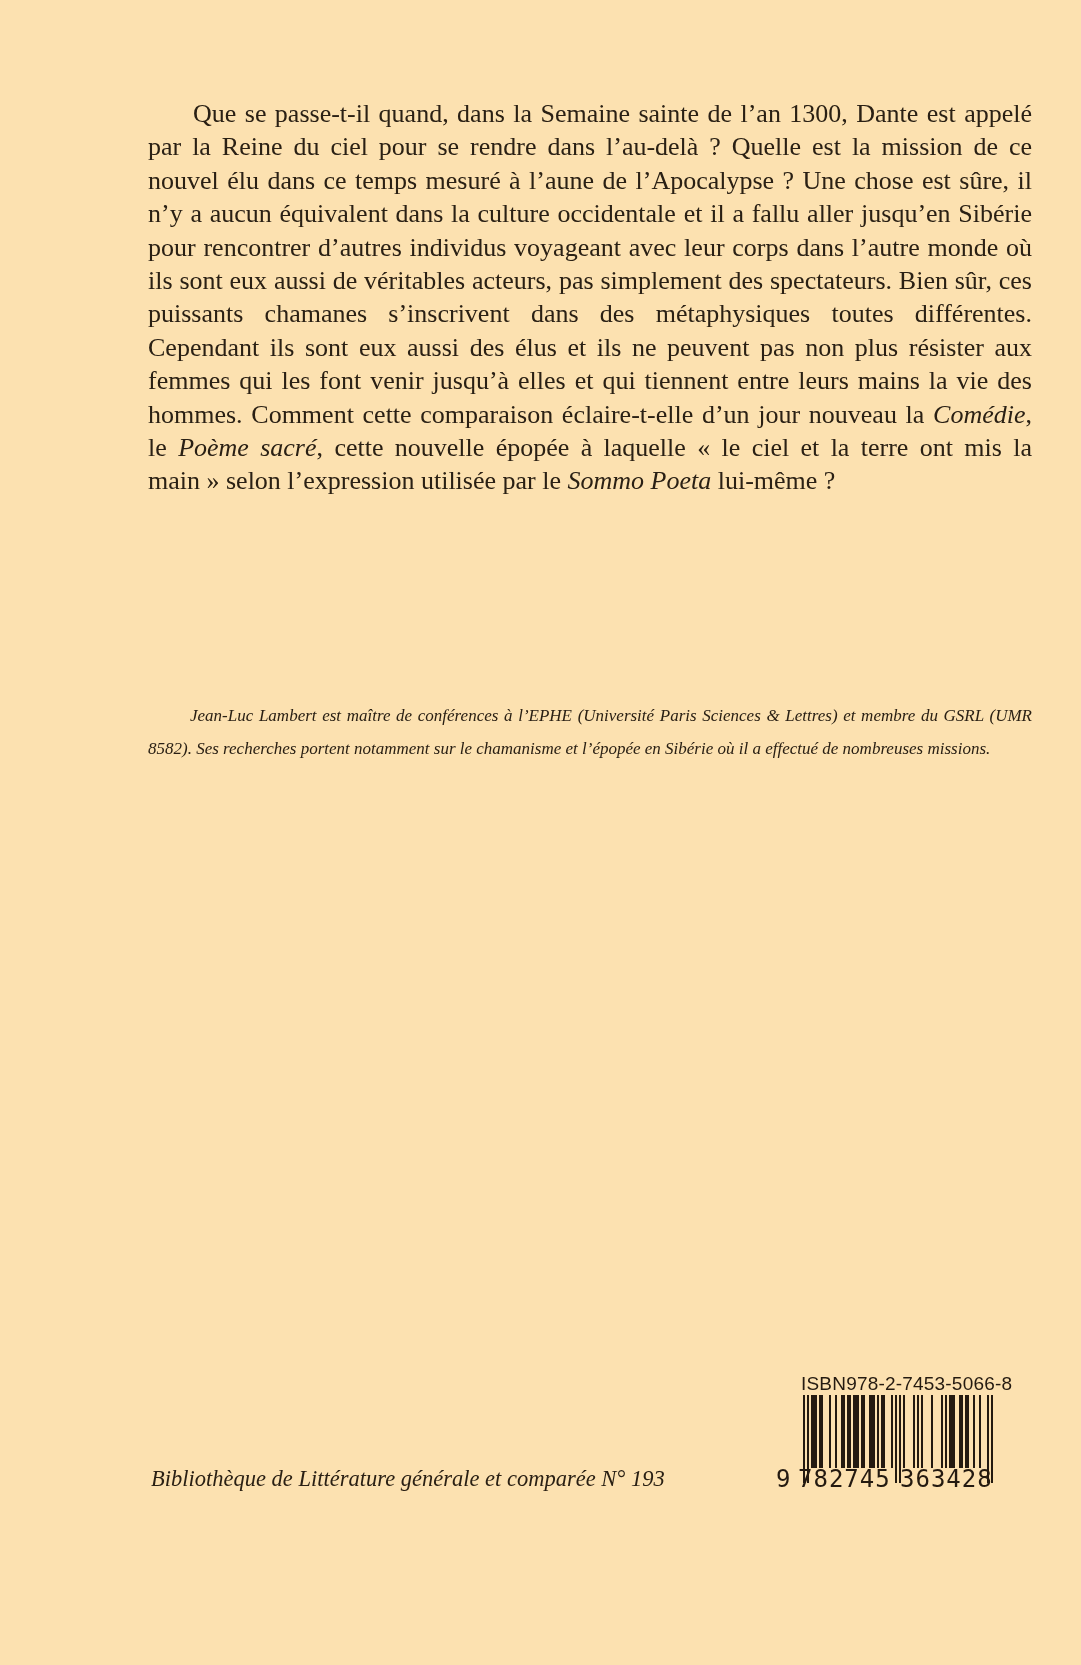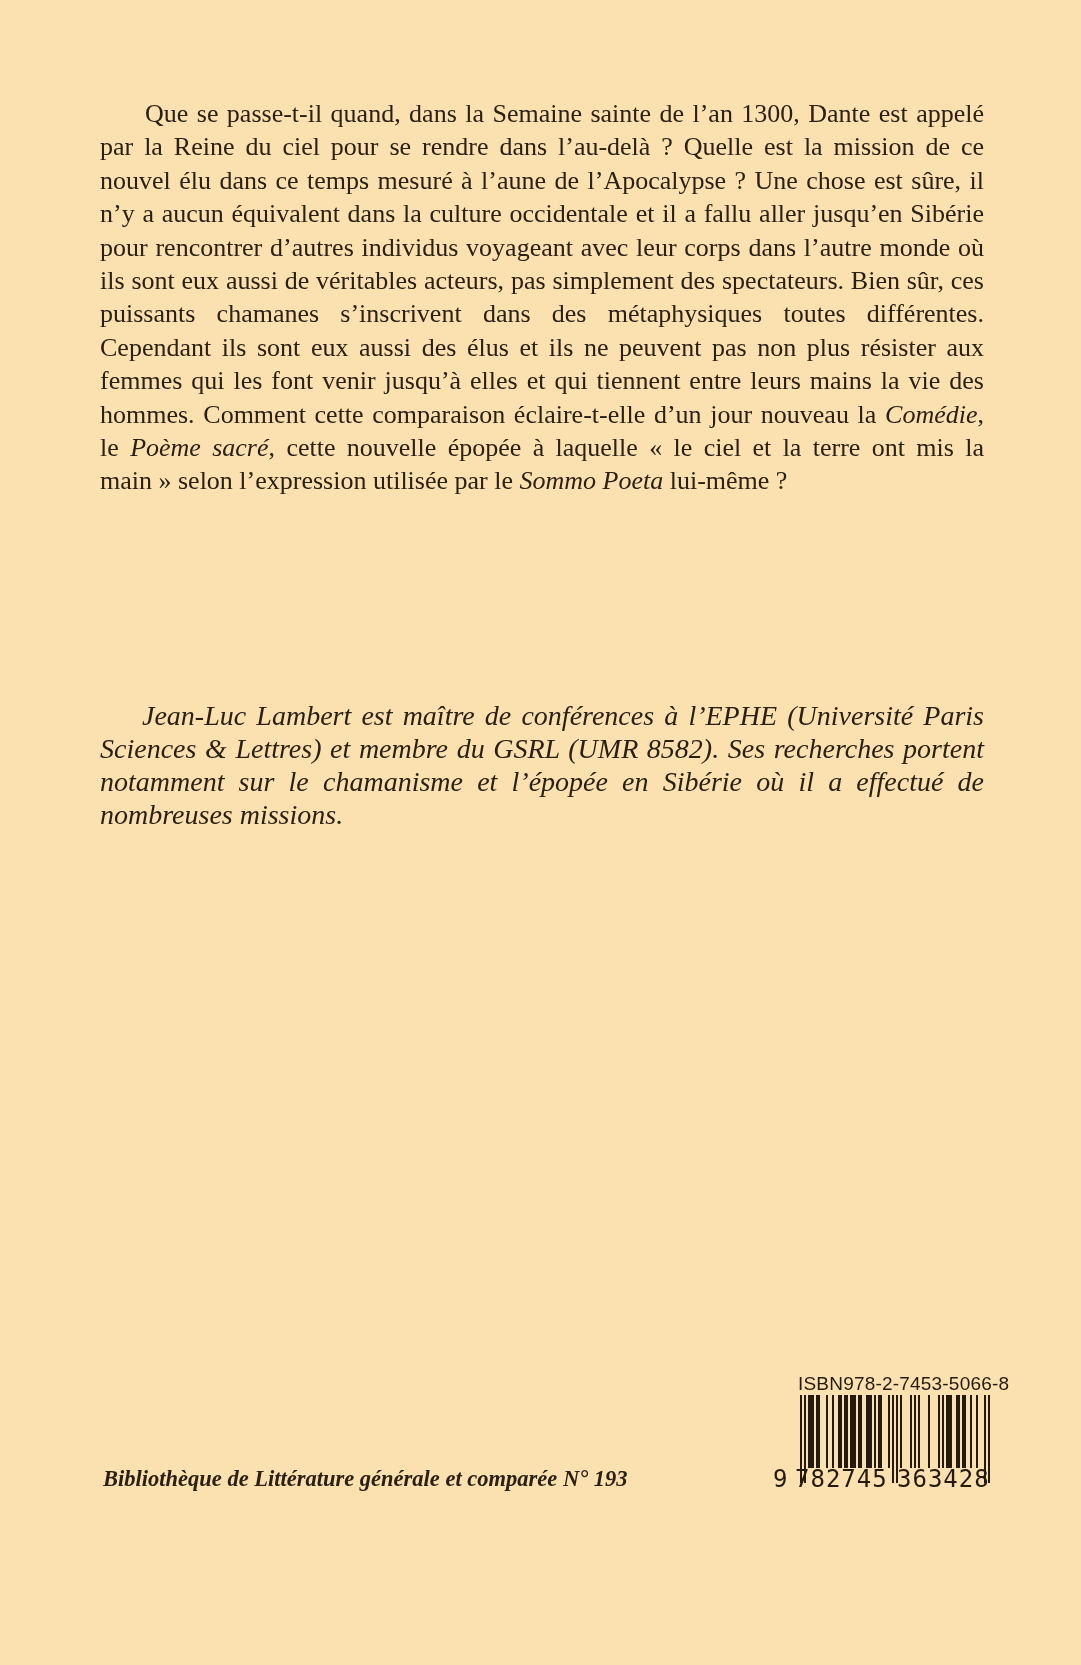--- a/index.html
+++ b/index.html
@@ -7,51 +7,51 @@
     width: 1081px; height: 1665px;
     background: #fce1b0;
     font-family: "Liberation Serif", serif;
     color: #2a2014;
     overflow: hidden;
   }
   .page {
     position: relative;
     width: 882px; height: 1665px;
     background: #fce1b0;
+    margin-left: 48px;
   }
   .blurb {
     position: absolute;
     left: 100px; top: 97px; width: 884px;
     margin: 0;
     font-size: 26px; line-height: 33.4px;
     text-align: justify;
     text-indent: 45px;
   }
   .blurb i { font-style: italic; }
   .bio {
     position: absolute;
     left: 100px; top: 699px; width: 884px;
     margin: 0;
-    font-size: 28px; line-height: 33px;
+    font-size: 17px; line-height: 33px;
     font-style: italic;
     text-align: justify;
     text-indent: 42px;
   }
   .collection {
     position: absolute;
     left: 103px; top: 1466px;
     margin: 0;
     font-size: 22.5px;
     font-style: italic;
     white-space: nowrap;
-    font-weight: bold;
   }
   .barcode-block {
     position: absolute;
-    left: 770px; top: 1374px;
+    left: 725px; top: 1374px;
     width: 228px; height: 122px;
   }
   .isbn-line {
     position: absolute;
     left: 28px; top: 0; width: 198px;
     display: flex; justify-content: space-between;
     font-family: "Liberation Sans", sans-serif;
     font-size: 19px; line-height: 20px;
     letter-spacing: 0.2px;
     white-space: nowrap;

